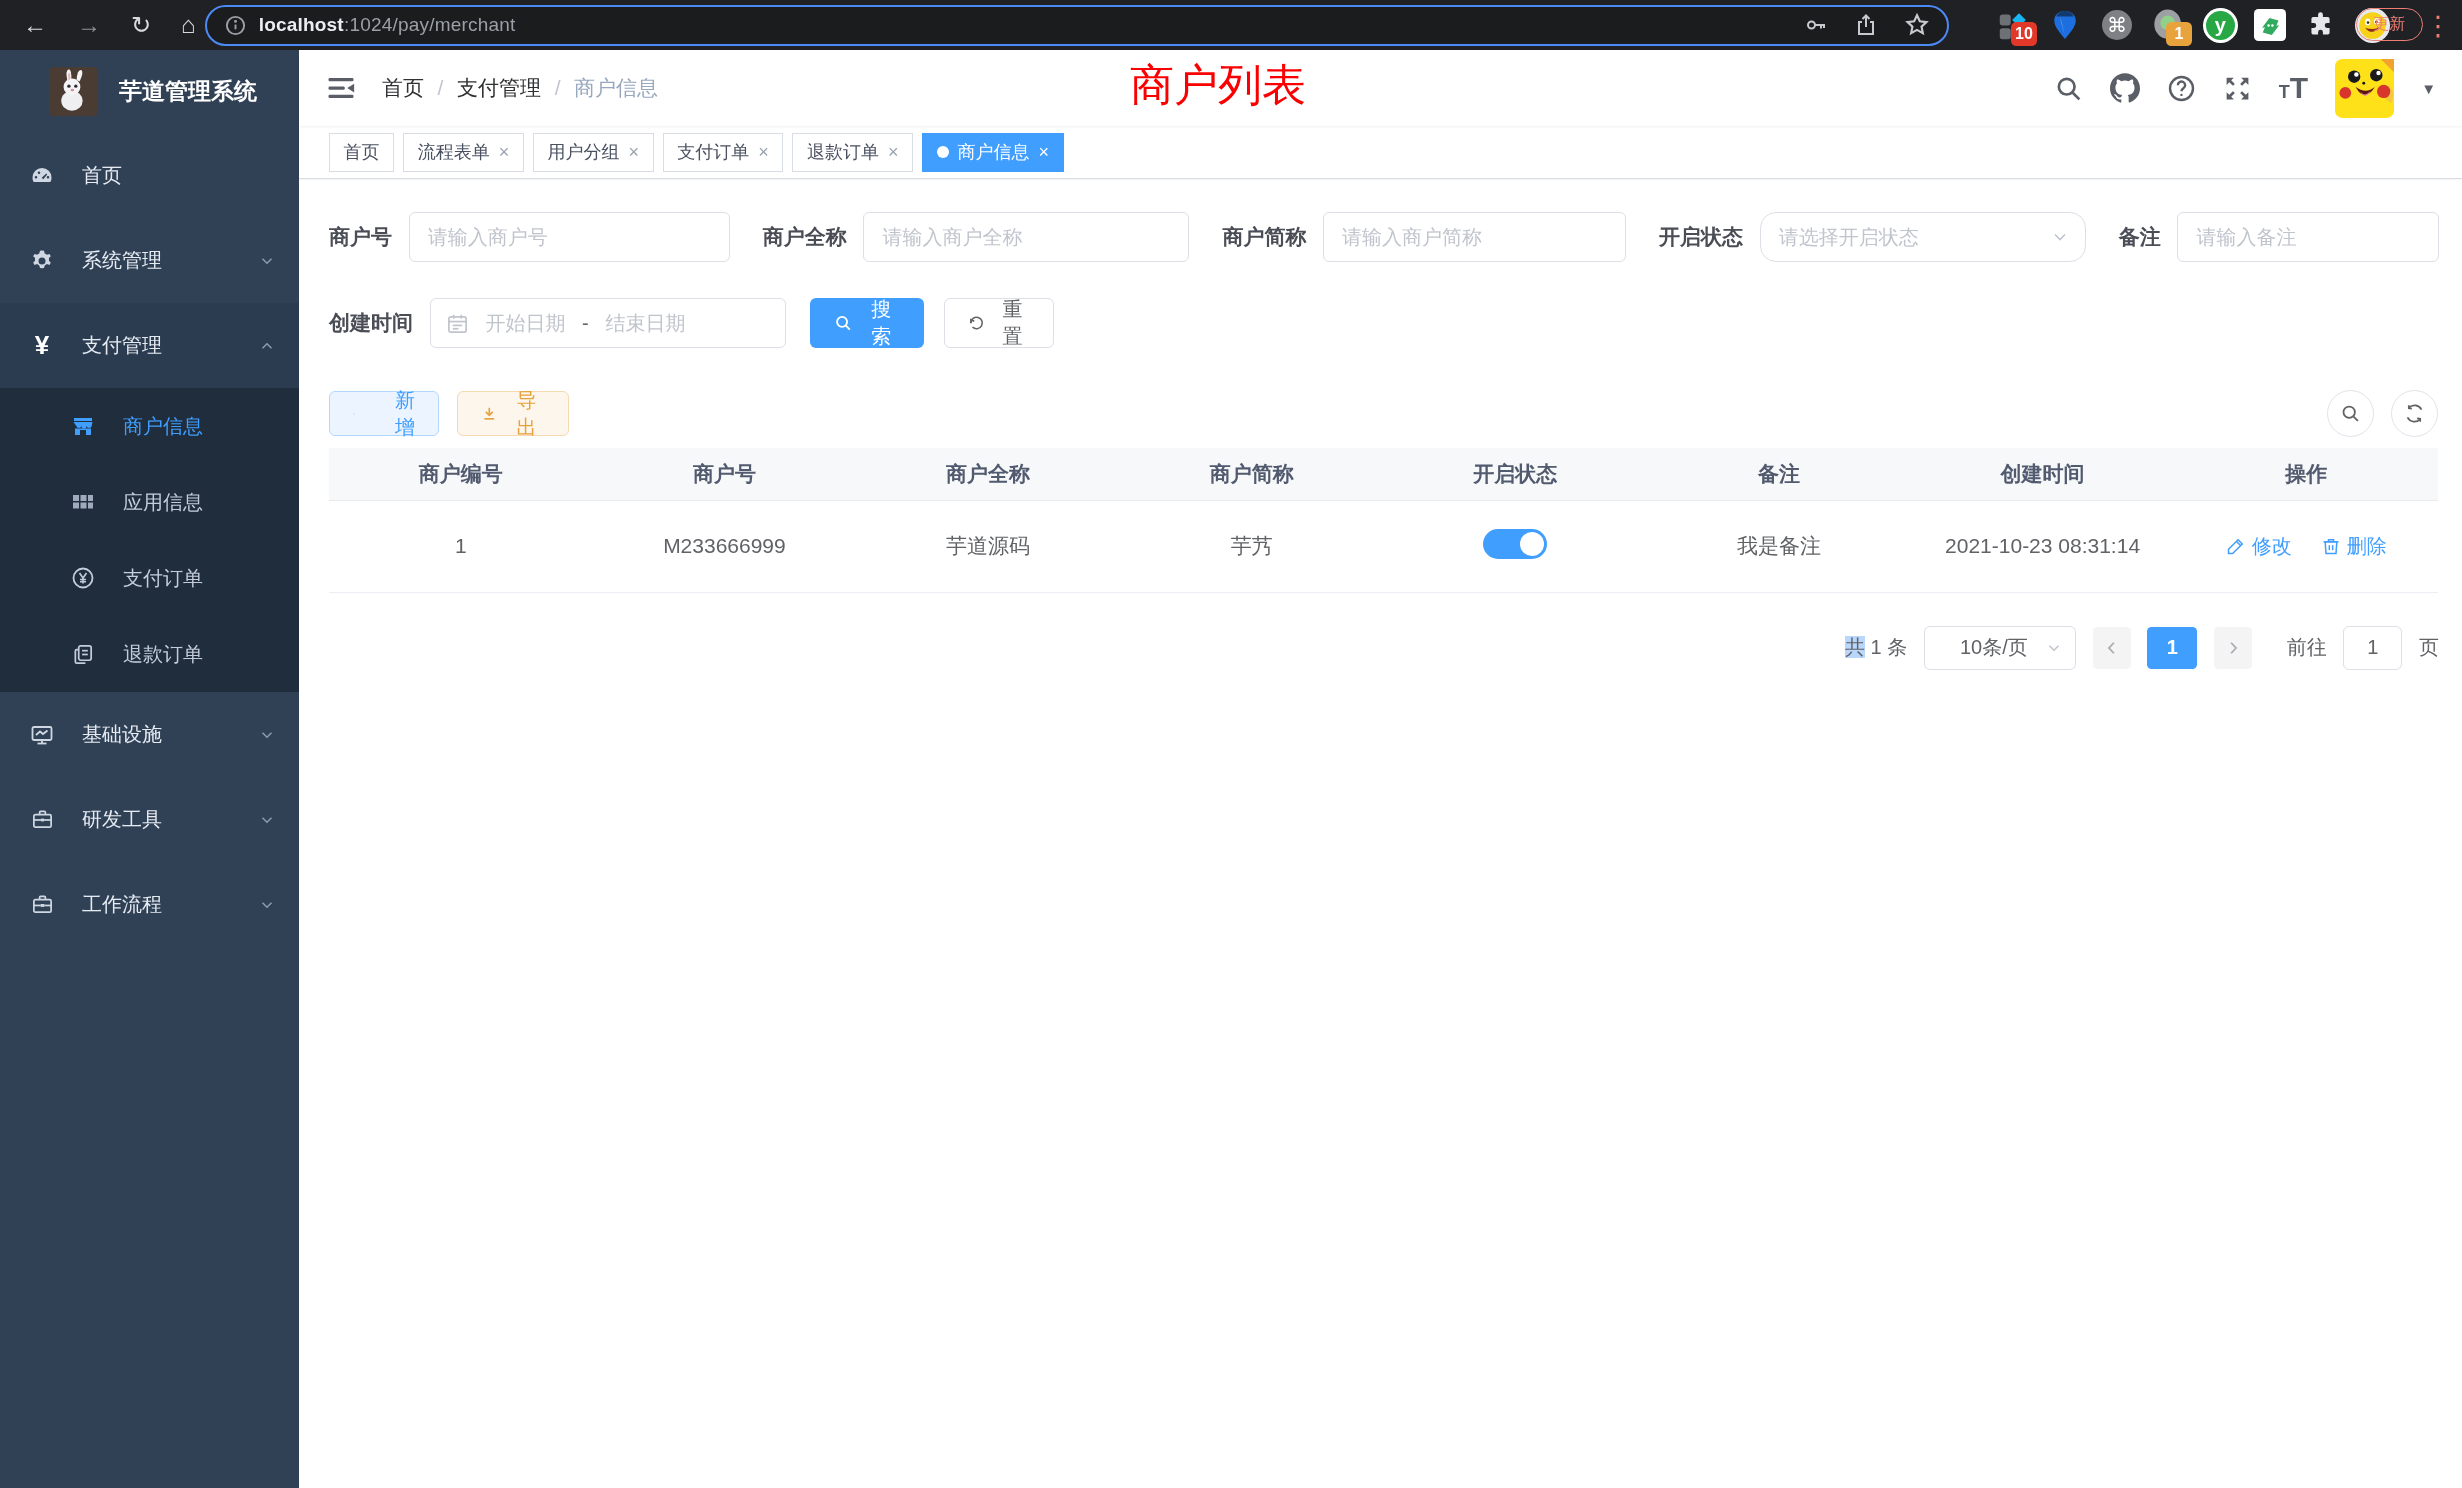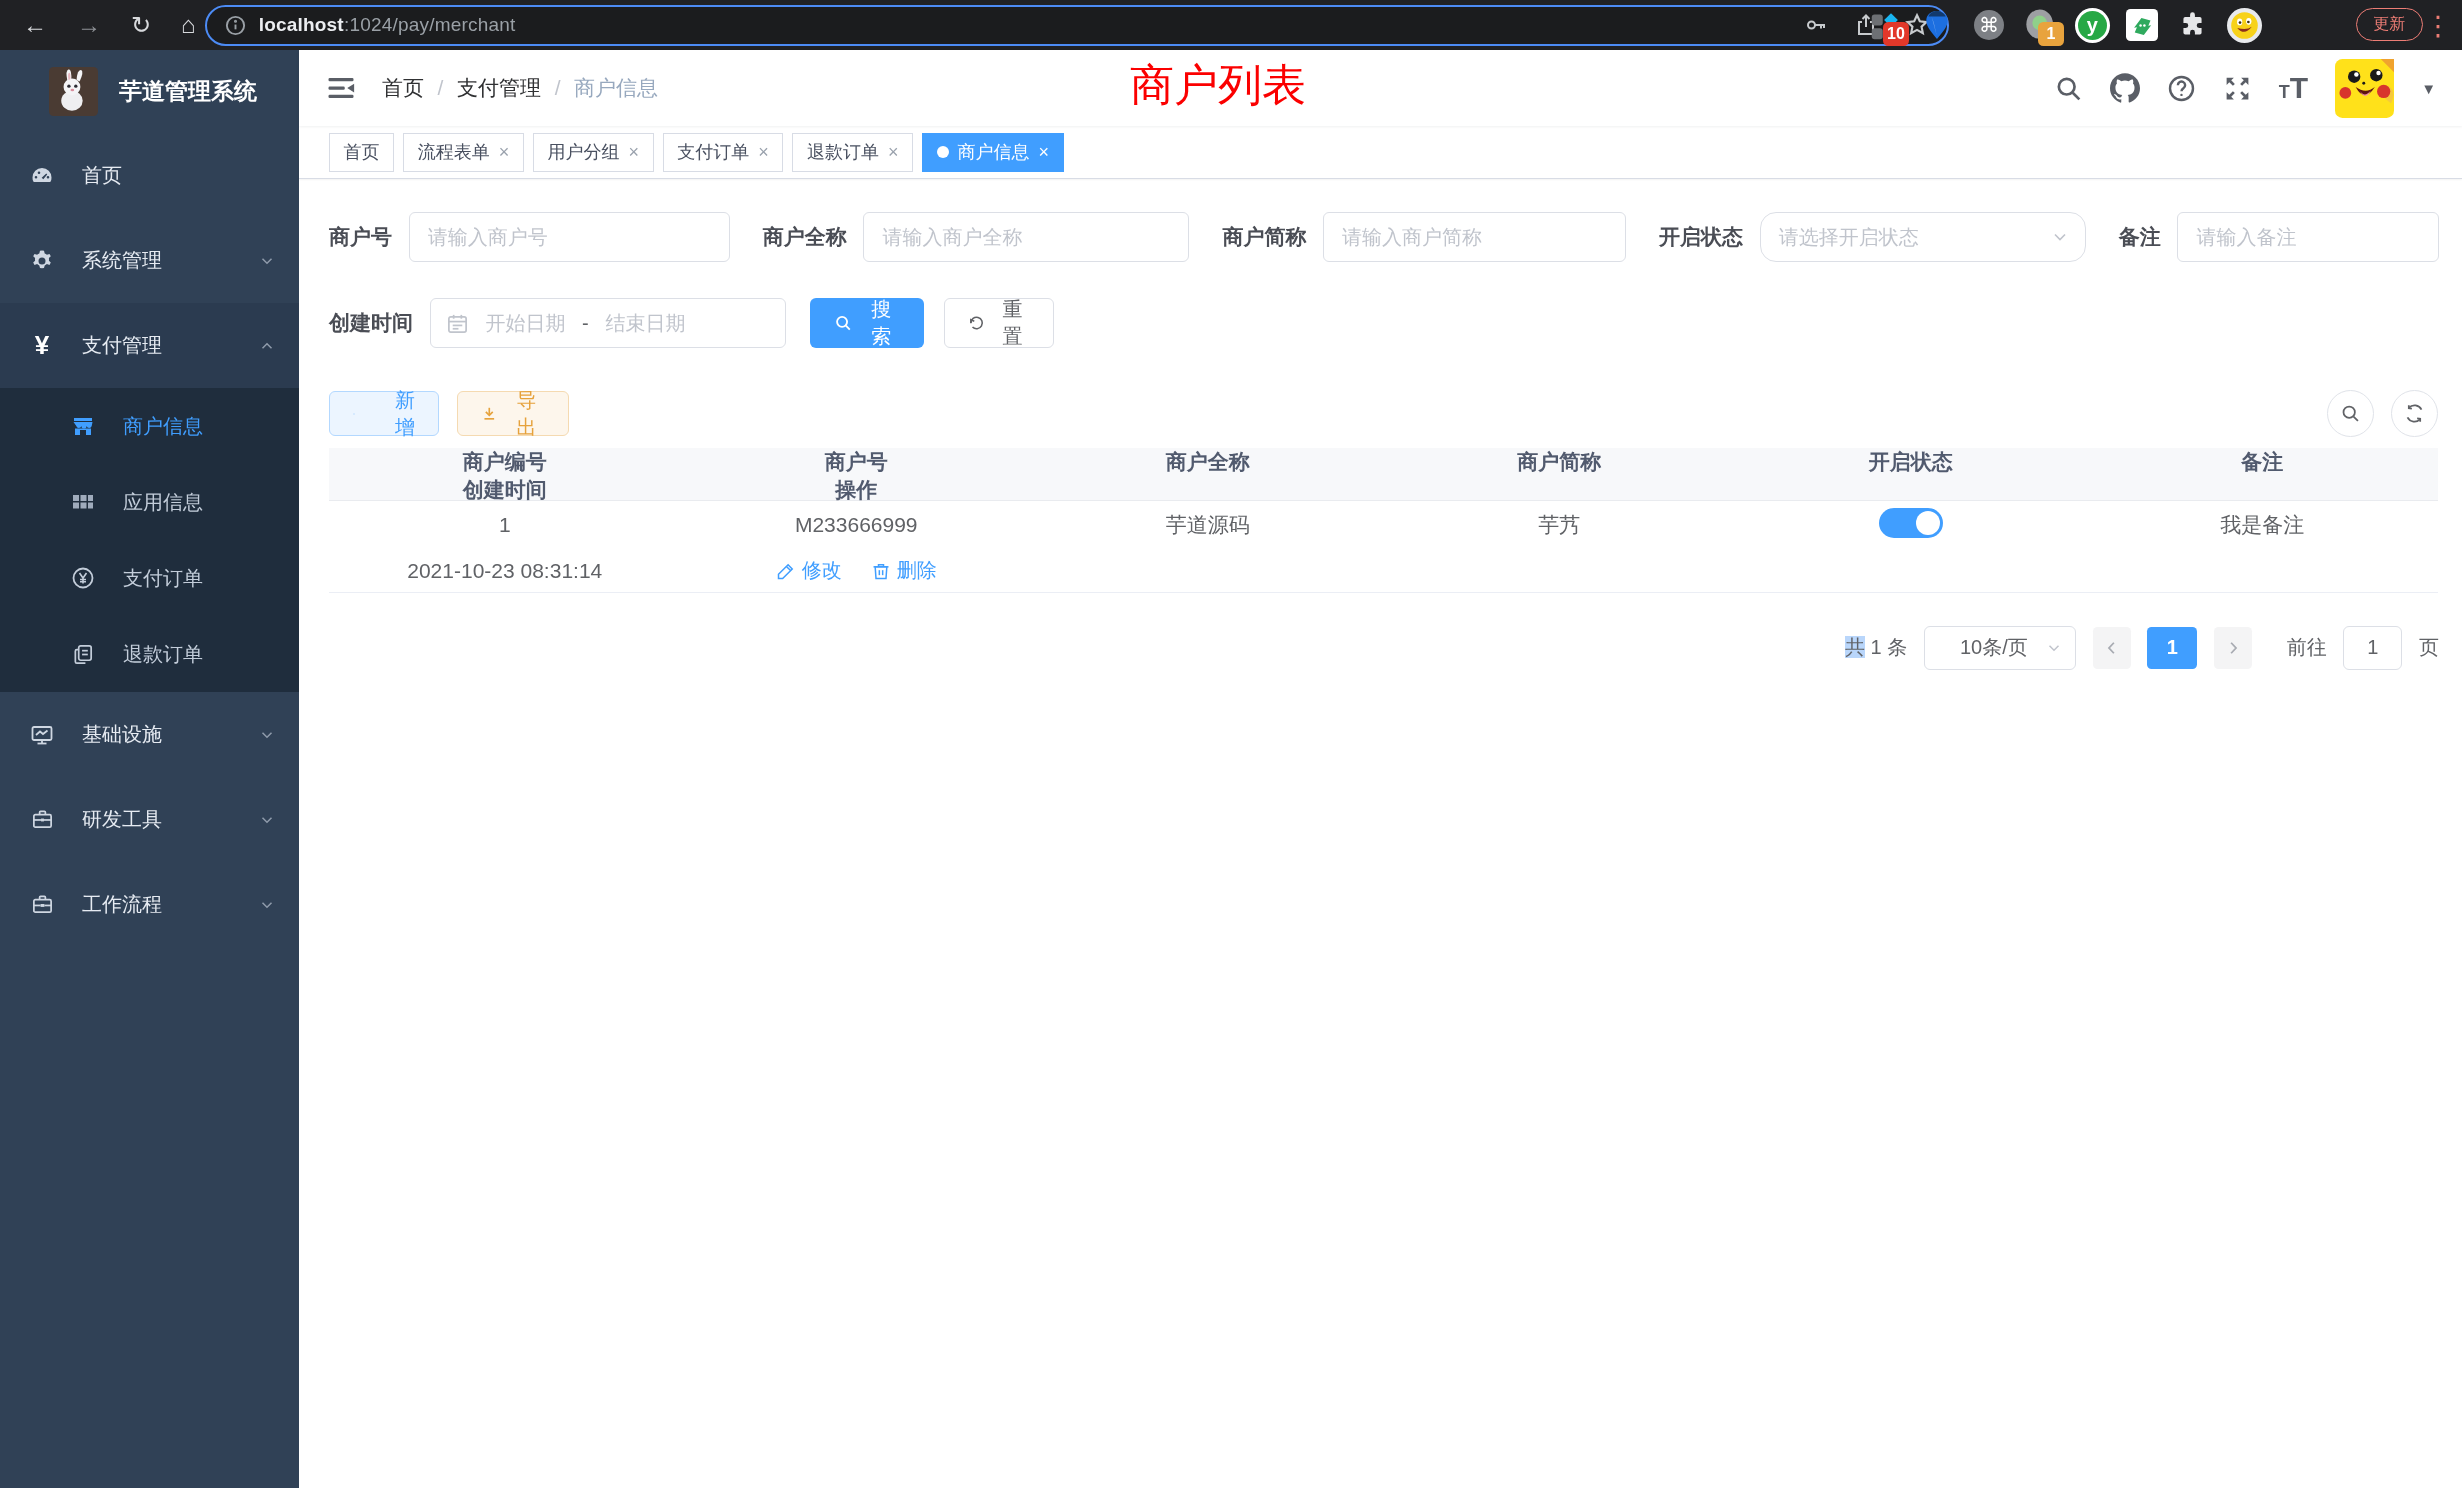--- a/index.html
+++ b/index.html
@@ -11,21 +11,21 @@
   .bnav { display:flex; align-items:center; gap:30px; padding-left:23px; }
   .bnav .bicon { font-size:24px; color:#d7d9dc; line-height:1; cursor:pointer; }
   .bnav .dim { color:#8d9095; }
   .url-pill { position:absolute; left:205px; top:4.5px; width:1744px; height:41px; border-radius:21px;
     border:2.3px solid #4c8bf5; background:#1b1c1e; display:flex; align-items:center; padding:0 16.7px; }
   .url-pill .info-ic { flex:none; margin-right:12px; }
   .url-text { font-size:19px; letter-spacing:0.2px; white-space:nowrap; }
   .url-text .host { color:#eceef1; font-weight:700; }
   .url-text .rest { color:#9aa0a6; }
   .pill-right { margin-left:auto; display:flex; align-items:center; gap:26px; }
-  .exts { position:absolute; left:1868px; top:0; height:50px; display:flex; align-items:center; gap:16.7px; }
+  .exts { position:absolute; left:1996px; top:0; height:50px; display:flex; align-items:center; gap:16.7px; }
   .ext { position:relative; width:35px; height:35px; display:flex; align-items:center; justify-content:center; }
   .badge { position:absolute; right:-6px; bottom:-3px; min-width:26px; height:24px; border-radius:5.3px;
     color:#fff; font-size:16px; font-weight:700; display:flex; align-items:center; justify-content:center; padding:0 3px;}
   .badge.red { background:#e2382a; }
   .badge.orange { background:#e8a33d; color:#fff; }
   .gray-circle { width:30px; height:30px; border-radius:50%; background:#7d8085; color:#fff;
     display:flex; align-items:center; justify-content:center; font-size:20px; }
   .y-circle { width:35px; height:35px; border-radius:50%; background:#fff; display:flex; align-items:center; justify-content:center; }
   .y-inner { width:29px; height:29px; border-radius:50%; background:#27a845; color:#fff; font-size:20px; font-weight:700;
     display:flex; align-items:center; justify-content:center; }
@@ -97,21 +97,21 @@
   .btn-plain { background:#fff; border-color:#dcdfe6; color:#606266; }
   .btn-blue-plain { background:#ecf5ff; border-color:#b3d8ff; color:#409eff; height:45px;gap:40px; }
   .btn-warn-plain { background:#fdf6ec; border-color:#f5dab1; color:#e6a23c; height:45px; }
   .action-row { margin-top:42px; display:flex; align-items:center; }
   .circ-btns { margin-left:auto; display:flex; gap:16.7px; margin-right:1.5px; }
   .circ { width:47px; height:47px; border:0.8px solid #e0e3e9; border-radius:50%; background:#fff; display:flex;
     align-items:center; justify-content:center; color:#606266; cursor:pointer; }
 
   
   .tbl { margin-top:10.6px; width:2109px; font-size:21px; }
-  .thead, .trow { display:grid; grid-template-columns:repeat(6,1fr); align-items:center; }
+  .thead, .trow { display:grid; grid-template-columns:repeat(8,1fr); align-items:center; }
   .thead { height:53px; background:#f7f8fa; color:#515a6e; font-weight:700; border-bottom:0.8px solid #e9ebef; }
   .trow { height:92px; border-bottom:0.8px solid #ebeef5; color:#606266; }
   .tc { text-align:center; }
   .switch { width:64px; height:30px; background:#409eff; border-radius:15px; position:relative; display:inline-block; cursor:pointer; }
   .switch .knob { position:absolute; right:3px; top:3px; width:24px; height:24px; border-radius:50%; background:#fff; }
   .oplink { color:#409eff; font-size:20px; display:inline-flex; align-items:center; gap:6px; cursor:pointer; }
   .ops { display:flex; justify-content:center; gap:29px; }
 
   
   .pager { margin-top:33px; display:flex; align-items:center; justify-content:flex-end; gap:16.7px;

